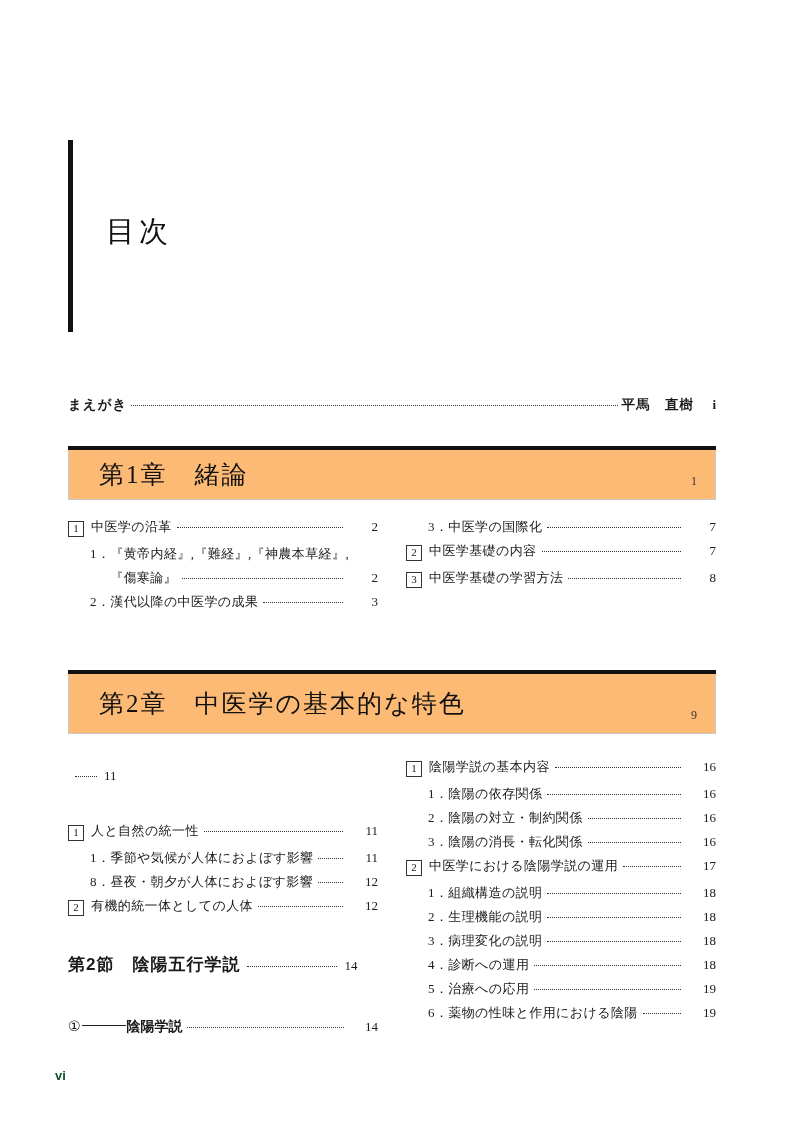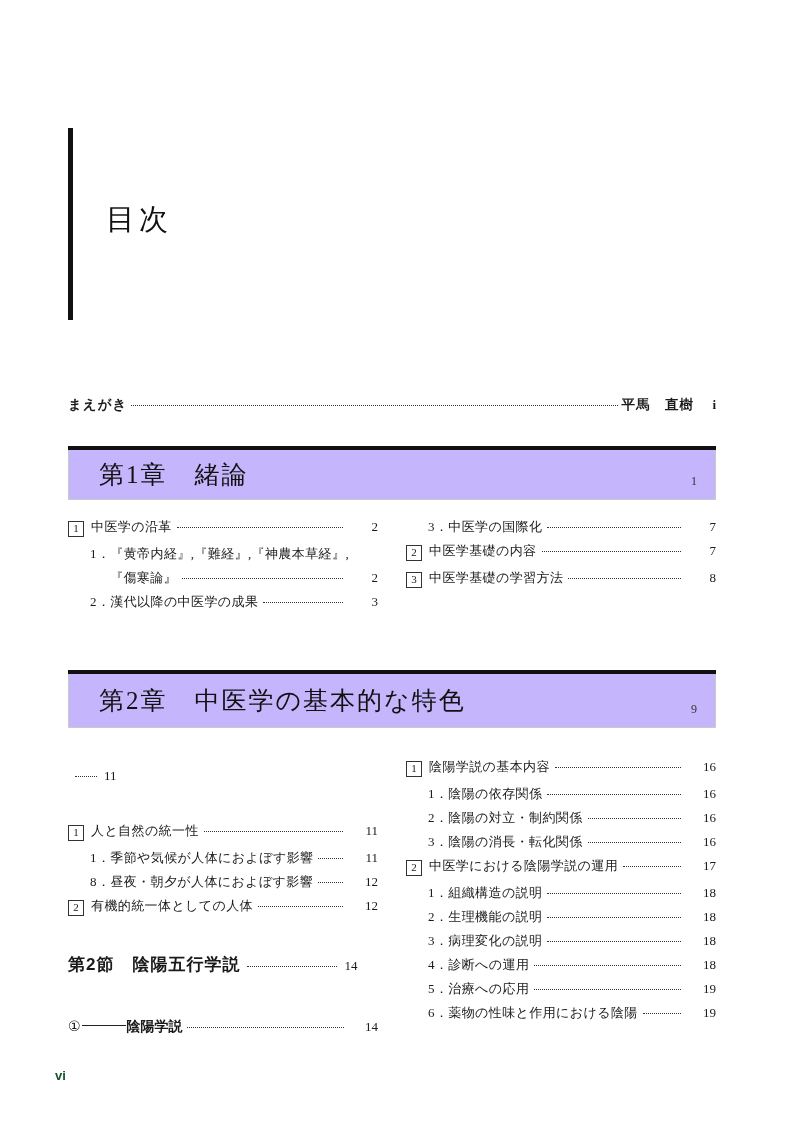--- a/index.html
+++ b/index.html
@@ -13,21 +13,21 @@
     position: relative;
     font-family: "Liberation Serif", "DejaVu Serif", serif;
     color: #1a1a1a;
     overflow: hidden;
   }
 
   
   .title-block {
     position: absolute;
     left: 68px;
-    top: 128px;
+    top: 140px;
     width: 400px;
     height: 195px;
   }
   .title-rule {
     position: absolute;
     left: 0;
     top: 0;
     width: 5px;
     height: 192px;
     background: #111111;
@@ -77,21 +77,21 @@
 
   
   .chapter-bar {
     position: absolute;
     left: 68px;
     width: 648px;
     border-top: 4px solid #111111;
     box-sizing: border-box;
   }
   .chapter-inner {
-    background: #c4b5fd;
+    background: #fdba74;
     border: 1px solid #c9c9c9;
     border-top: none;
     box-sizing: border-box;
     height: 50px;
     display: flex;
     align-items: center;
     padding: 0 14px 0 30px;
   }
   .chapter-title {
     font-size: 25px;
@@ -294,21 +294,21 @@
       <div class="entry lvl-box">
         <span class="boxnum">3</span>
         <span class="txt">中医学基礎の学習方法</span>
         <span class="leader"></span>
         <span class="pg">8</span>
       </div>
     </div>
 </div>
 
 <div class="chapter-bar" id="ch2-bar" style="top:670px;">
-  <div class="chapter-inner" style="height:54px;">
+  <div class="chapter-inner" style="height:60px;">
     <span class="chapter-title">第2章　中医学の基本的な特色</span>
     <span class="chapter-spacer"></span>
     <span class="chapter-page">9</span>
   </div>
 </div>
 
 <div style="position:absolute; left:68px; top:768px; width:310px;">
 
   <div class="section-head">
     <span class="dots short"></span>

